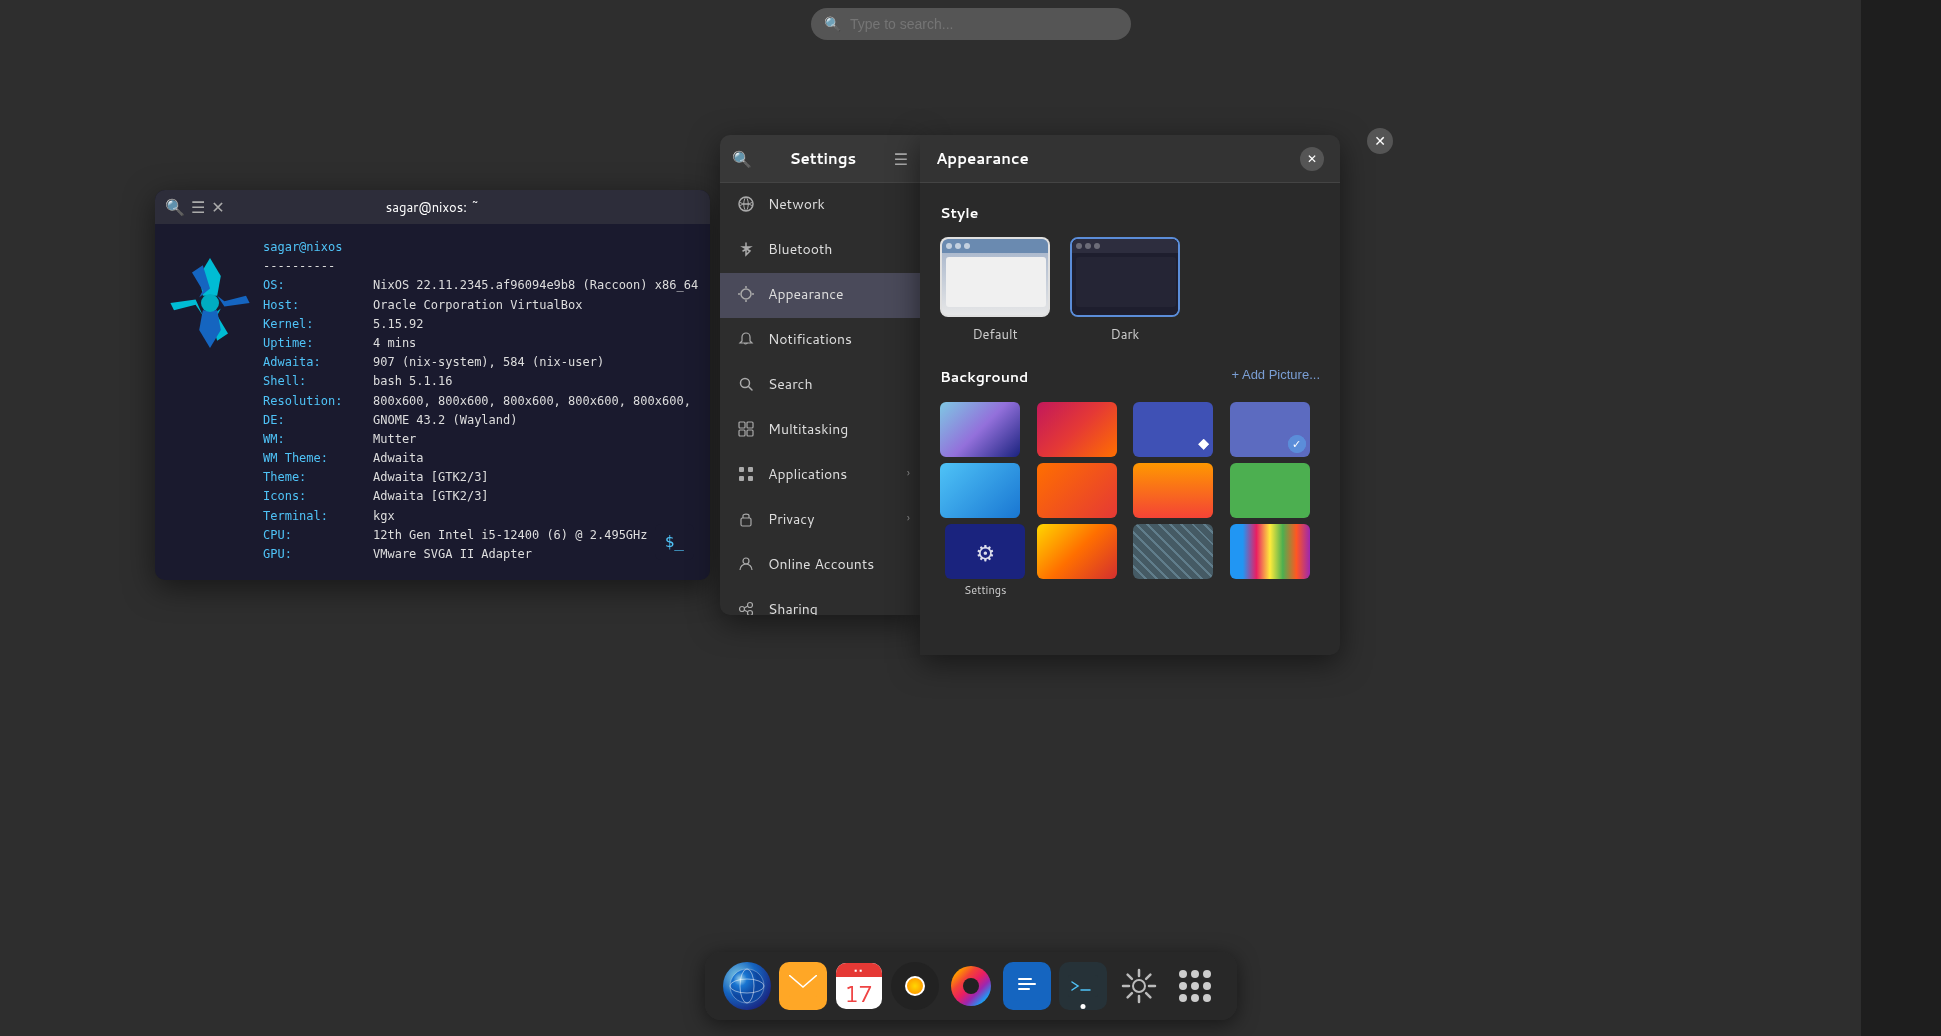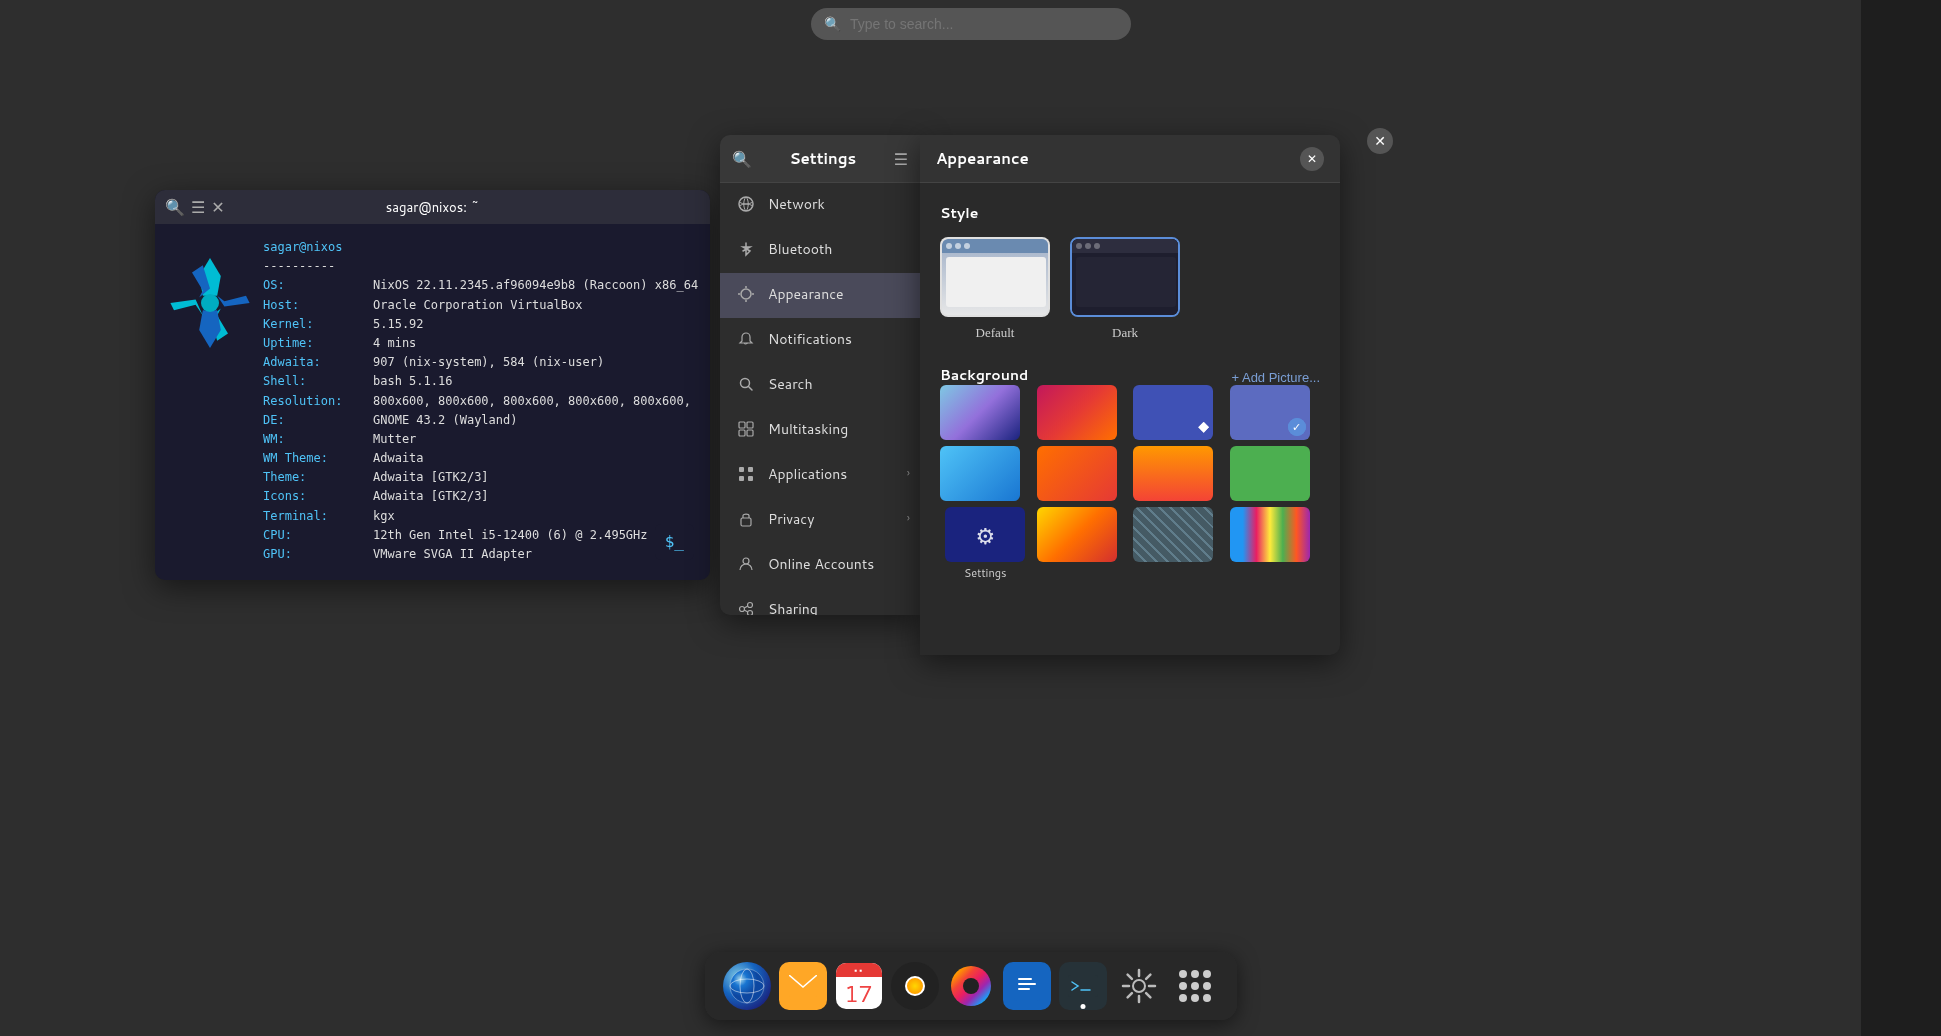--- a/index.html
+++ b/index.html
@@ -210,21 +210,20 @@
       display: flex;
       gap: 20px;
       margin-bottom: 24px;
     }
     .style-option {
       display: flex;
       flex-direction: column;
       align-items: center;
       gap: 8px;
       cursor: pointer;
-      font-family: Liberation Serif, serif;
     }
     .style-preview {
       width: 110px;
       height: 80px;
       border-radius: 8px;
       border: 2px solid transparent;
       overflow: hidden;
       position: relative;
     }
     .style-preview.selected {
@@ -237,23 +236,23 @@
       background: #1e1e1e;
     }
     .style-label {
       color: #ccc;
       font-size: 13px;
     }
 
     
     .background-header {
       display: flex;
-      align-items: flex-end;
+      align-items: flex-start;
       justify-content: space-between;
-      margin-bottom: 0;
+      margin-bottom: 15px;
     }
     .add-picture-btn {
       background: none;
       border: none;
       color: #7a9ed4;
       font-size: 13px;
       cursor: pointer;
     }
     .bg-grid {
       display: grid;

